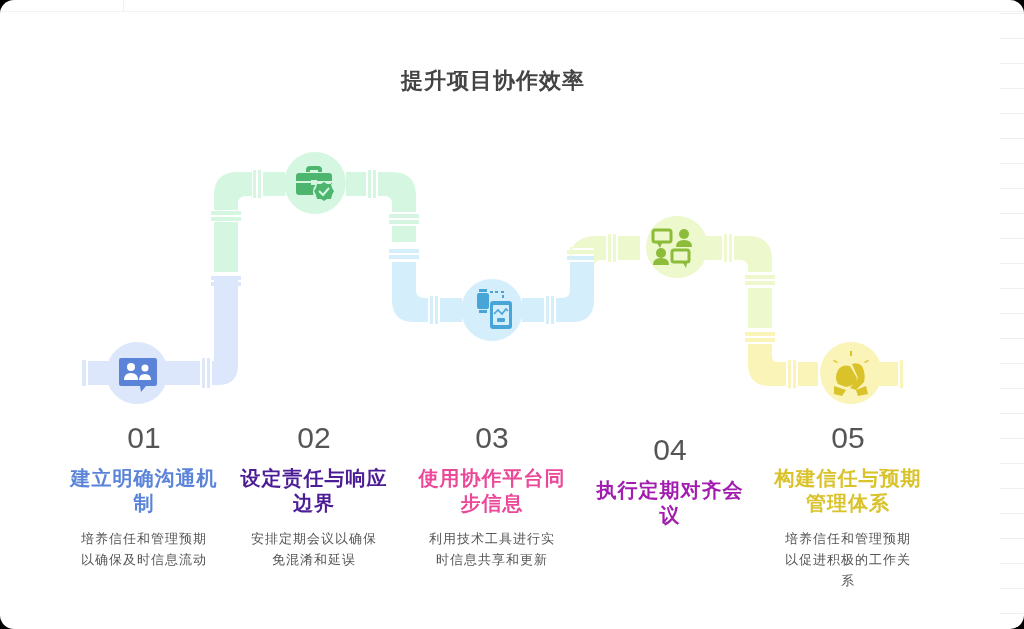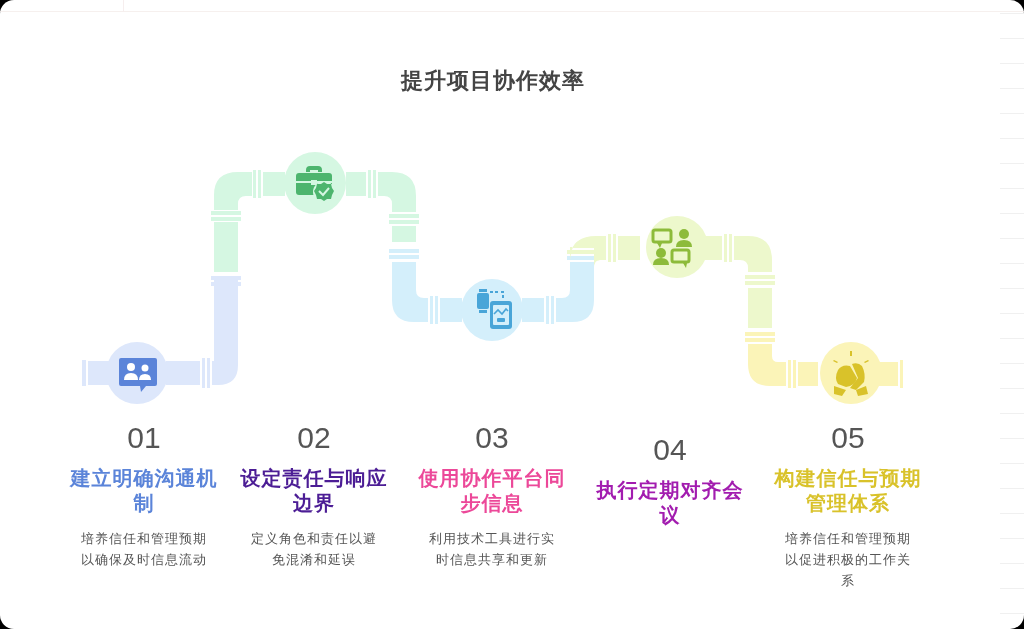--- a/index.html
+++ b/index.html
@@ -194,21 +194,21 @@
     </div>
   </div>
 
   <div class="step" style="left:226px; top:420px;">
     <div class="num">02</div>
     <div class="head" style="color:#4c1d95;">
       <div>设定责任与响应</div>
       <div>边界</div>
     </div>
     <div class="desc">
-      <div>定义角色和责任以避</div>
+      <div>安排定期会议以确保</div>
       <div>免混淆和延误</div>
     </div>
   </div>
 
   <div class="step" style="left:404px; top:420px;">
     <div class="num">03</div>
     <div class="head" style="color:#ec4899;">
       <div>使用协作平台同</div>
       <div>步信息</div>
     </div>

